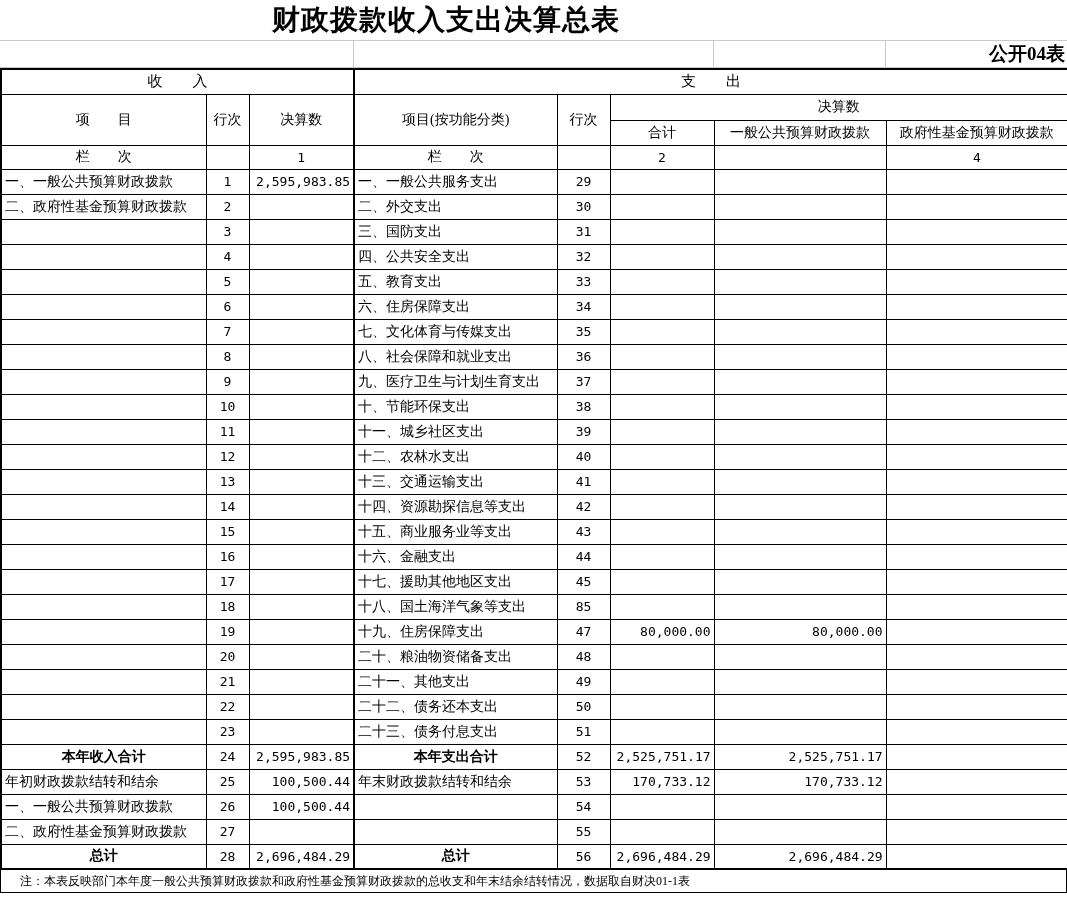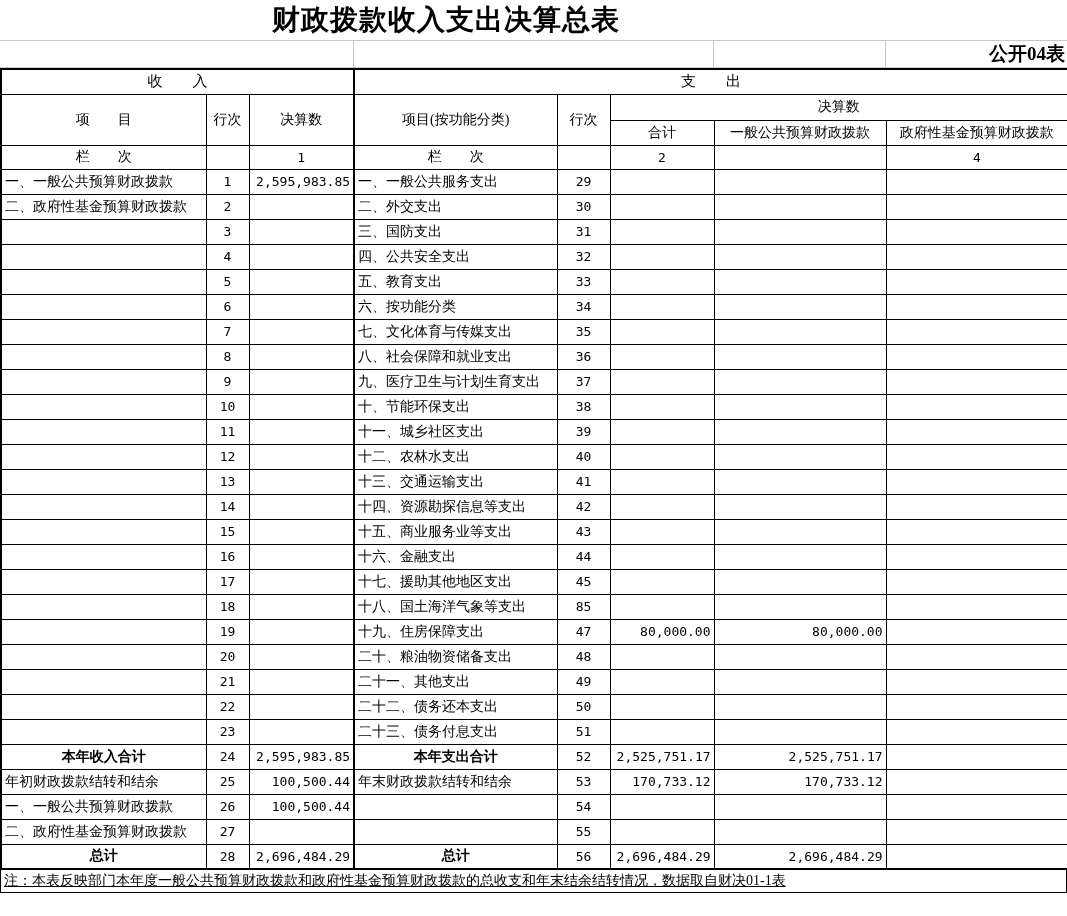--- a/index.html
+++ b/index.html
@@ -63,23 +63,23 @@
     font-family: "DejaVu Sans Mono", monospace; font-size: 13px;
   }
   table.main td.lanci-num { font-family: "DejaVu Sans Mono", monospace; font-size: 13px; }
   table.main .sect { border-left: 2px solid #000; }
   table.main td.emph { font-weight: bold; text-align: center; padding-left: 0; }
 
   
   .note {
     width: 1067px; height: 23px; line-height: 22px;
     border: 1px solid #000; border-top: none;
-    font-size: 14px;
-    padding-left: 3px;
-    overflow: hidden; white-space: nowrap; text-decoration: underline;
+    font-size: 12px;
+    padding-left: 19px;
+    overflow: hidden; white-space: nowrap;
   }
 </style>
 </head>
 <body>
 
 <div class="page">
 
   <div class="title">财政拨款收入支出决算总表</div>
 
   <table class="pretable">
@@ -187,21 +187,21 @@
           <td class="item sect">五、教育支出</td>
           <td class="line">33</td>
           <td class="num"></td>
           <td class="num"></td>
           <td class="num"></td>
         </tr>
         <tr>
           <td class="item"></td>
           <td class="line">6</td>
           <td class="num"></td>
-          <td class="item sect">六、按功能分类</td>
+          <td class="item sect">六、住房保障支出</td>
           <td class="line">34</td>
           <td class="num"></td>
           <td class="num"></td>
           <td class="num"></td>
         </tr>
         <tr>
           <td class="item"></td>
           <td class="line">7</td>
           <td class="num"></td>
           <td class="item sect">七、文化体育与传媒支出</td>

